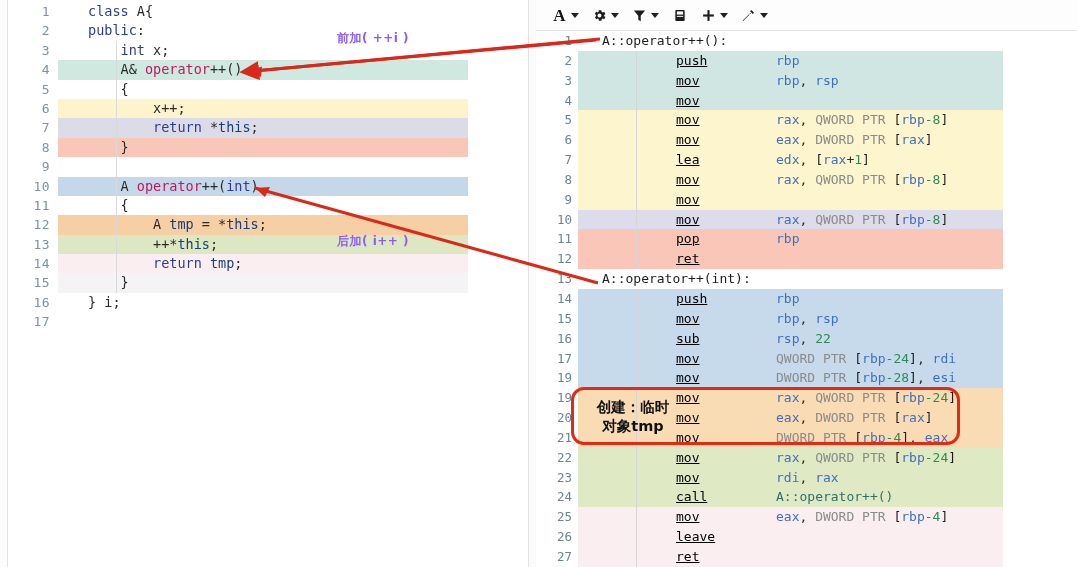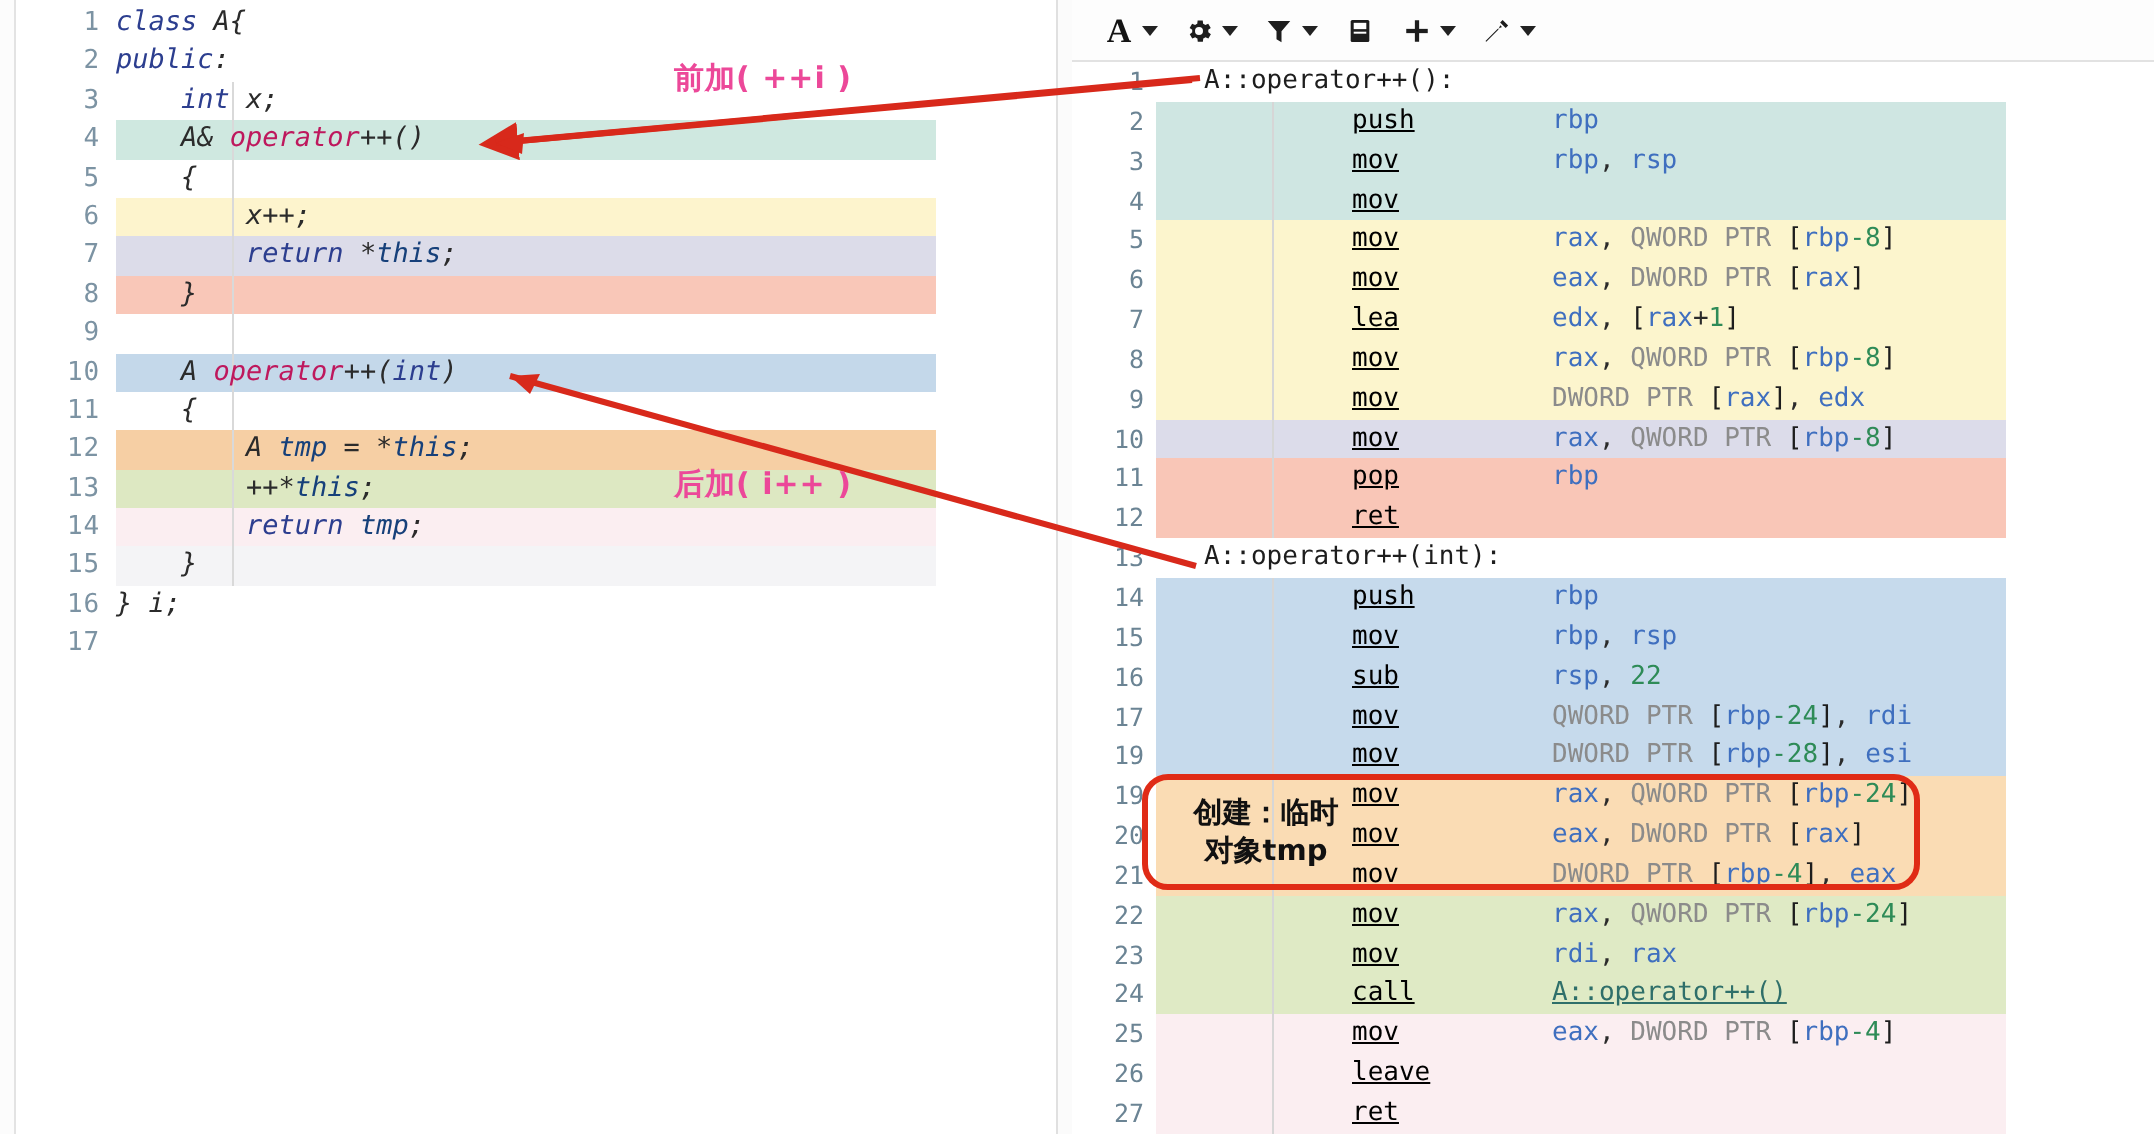--- a/index.html
+++ b/index.html
@@ -27,21 +27,21 @@
     font-size:13.5px;
   }
   .srow .hl{
     position:absolute;left:50px;top:0;width:410px;height:19.4px;
   }
   .srow .ln{
     position:absolute;left:0;top:0;width:42px;text-align:right;
     color:#7c93a3;font-size:13px;letter-spacing:0.4px;
   }
   .srow .code{
-    position:absolute;left:50px;top:0;color:#2b2b2b;font-style:italic;
+    position:absolute;left:80px;top:0;color:#2b2b2b;
   }
   .srow .guide{
     position:absolute;left:108px;top:0;width:1px;height:19.4px;background:#d9d9d9;
   }
   .kw{color:#2c3e8f;}
   .fn{color:#be185d;}
   .ty{color:#16407a;}
 
   
   .splitter{
@@ -82,28 +82,28 @@
   .arow .ahl{position:absolute;left:42px;top:0;width:425px;height:19.85px;}
   .arow .aln{position:absolute;left:0;top:0;width:36px;text-align:right;color:#6b8494;font-size:12.5px;}
   .arow .aguide{position:absolute;left:100px;top:0;width:1px;height:19.85px;background:#d6d6d6;}
   .arow .lbl{position:absolute;left:66px;top:0;color:#1d1d1d;}
   .arow .mn{position:absolute;left:140px;top:0;color:#000000;text-decoration:underline;}
   .arow .op{position:absolute;left:240px;top:0;color:#2b2b2b;}
   .gr{color:#8b8b8b;}
   .rg{color:#3f6fbf;}
   .num{color:#2e8b57;}
   .brk{color:#1d1d1d;}
-  .lnk{color:#2f6f6a;text-decoration:underline;cursor:pointer;margin-top:48px;}
+  .lnk{color:#2f6f6a;cursor:pointer;margin-top:48px;}
 
   
   .anno-layer{position:absolute;left:0;top:0;width:1077px;height:567px;pointer-events:none;}
   .anno-txt{
-    position:absolute;color:#ec4899;font-weight:700;
+    position:absolute;color:#8b5cf6;font-weight:700;
     font-family:"DejaVu Sans","Liberation Sans",sans-serif;
-    font-size:15px;white-space:nowrap;letter-spacing:0.5px;
+    font-size:12px;white-space:nowrap;letter-spacing:0.5px;
   }
   .redbox{
     position:absolute;border:3px solid #e02b16;border-radius:13px;
     box-sizing:border-box;pointer-events:none;
   }
   .redbox-txt{
     position:absolute;color:#111111;font-weight:700;
     font-family:"DejaVu Sans","Liberation Sans",sans-serif;
     font-size:14.5px;line-height:19px;white-space:pre-line;text-align:center;
   }
@@ -196,21 +196,21 @@
 
     <div class="asm-wrap" id="asm-rows">
         <div class="arow"><span class="aln">1</span><span class="lbl" style="left:66px">A::operator++():</span></div>
         <div class="arow"><div class="ahl" style="background:#cfe6e2"></div><div class="aguide"></div><span class="aln">2</span><span class="mn">push</span><span class="op"><span class="rg">rbp</span></span></div>
         <div class="arow"><div class="ahl" style="background:#cfe6e2"></div><div class="aguide"></div><span class="aln">3</span><span class="mn">mov</span><span class="op"><span class="rg">rbp</span>, <span class="rg">rsp</span></span></div>
         <div class="arow"><div class="ahl" style="background:#cfe6e2"></div><div class="aguide"></div><span class="aln">4</span><span class="mn">mov</span></div>
         <div class="arow"><div class="ahl" style="background:#fcf5cd"></div><div class="aguide"></div><span class="aln">5</span><span class="mn">mov</span><span class="op"><span class="rg">rax</span>, <span class="gr">QWORD</span> <span class="gr">PTR</span> <span class="brk">[</span><span class="rg">rbp</span><span class="num">-8</span><span class="brk">]</span></span></div>
         <div class="arow"><div class="ahl" style="background:#fcf5cd"></div><div class="aguide"></div><span class="aln">6</span><span class="mn">mov</span><span class="op"><span class="rg">eax</span>, <span class="gr">DWORD</span> <span class="gr">PTR</span> <span class="brk">[</span><span class="rg">rax</span><span class="brk">]</span></span></div>
         <div class="arow"><div class="ahl" style="background:#fcf5cd"></div><div class="aguide"></div><span class="aln">7</span><span class="mn">lea</span><span class="op"><span class="rg">edx</span>, <span class="brk">[</span><span class="rg">rax</span>+<span class="num">1</span><span class="brk">]</span></span></div>
         <div class="arow"><div class="ahl" style="background:#fcf5cd"></div><div class="aguide"></div><span class="aln">8</span><span class="mn">mov</span><span class="op"><span class="rg">rax</span>, <span class="gr">QWORD</span> <span class="gr">PTR</span> <span class="brk">[</span><span class="rg">rbp</span><span class="num">-8</span><span class="brk">]</span></span></div>
-        <div class="arow"><div class="ahl" style="background:#fcf5cd"></div><div class="aguide"></div><span class="aln">9</span><span class="mn">mov</span><span class="op"><span class="gr">DWORD</span> <span class="gr">PTR</span> <span class="brk">[</span><span class="rg">rax</span><span class="brk">]</span>, <span class="rg">edx</span></span></div>
+        <div class="arow"><div class="ahl" style="background:#fcf5cd"></div><div class="aguide"></div><span class="aln">9</span><span class="mn">mov</span></div>
         <div class="arow"><div class="ahl" style="background:#dcdcea"></div><div class="aguide"></div><span class="aln">10</span><span class="mn">mov</span><span class="op"><span class="rg">rax</span>, <span class="gr">QWORD</span> <span class="gr">PTR</span> <span class="brk">[</span><span class="rg">rbp</span><span class="num">-8</span><span class="brk">]</span></span></div>
         <div class="arow"><div class="ahl" style="background:#f9c6b7"></div><div class="aguide"></div><span class="aln">11</span><span class="mn">pop</span><span class="op"><span class="rg">rbp</span></span></div>
         <div class="arow"><div class="ahl" style="background:#f9c6b7"></div><div class="aguide"></div><span class="aln">12</span><span class="mn">ret</span></div>
         <div class="arow"><span class="aln">13</span><span class="lbl" style="left:66px">A::operator++(int):</span></div>
         <div class="arow"><div class="ahl" style="background:#c6daec"></div><div class="aguide"></div><span class="aln">14</span><span class="mn">push</span><span class="op"><span class="rg">rbp</span></span></div>
         <div class="arow"><div class="ahl" style="background:#c6daec"></div><div class="aguide"></div><span class="aln">15</span><span class="mn">mov</span><span class="op"><span class="rg">rbp</span>, <span class="rg">rsp</span></span></div>
         <div class="arow"><div class="ahl" style="background:#c6daec"></div><div class="aguide"></div><span class="aln">16</span><span class="mn">sub</span><span class="op"><span class="rg">rsp</span>, <span class="num">22</span></span></div>
         <div class="arow"><div class="ahl" style="background:#c6daec"></div><div class="aguide"></div><span class="aln">17</span><span class="mn">mov</span><span class="op"><span class="gr">QWORD</span> <span class="gr">PTR</span> <span class="brk">[</span><span class="rg">rbp</span><span class="num">-24</span><span class="brk">]</span>, <span class="rg">rdi</span></span></div>
         <div class="arow"><div class="ahl" style="background:#c6daec"></div><div class="aguide"></div><span class="aln">19</span><span class="mn">mov</span><span class="op"><span class="gr">DWORD</span> <span class="gr">PTR</span> <span class="brk">[</span><span class="rg">rbp</span><span class="num">-28</span><span class="brk">]</span>, <span class="rg">esi</span></span></div>
         <div class="arow"><div class="ahl" style="background:#fadcb4"></div><div class="aguide"></div><span class="aln">19</span><span class="mn">mov</span><span class="op"><span class="rg">rax</span>, <span class="gr">QWORD</span> <span class="gr">PTR</span> <span class="brk">[</span><span class="rg">rbp</span><span class="num">-24</span><span class="brk">]</span></span></div>

